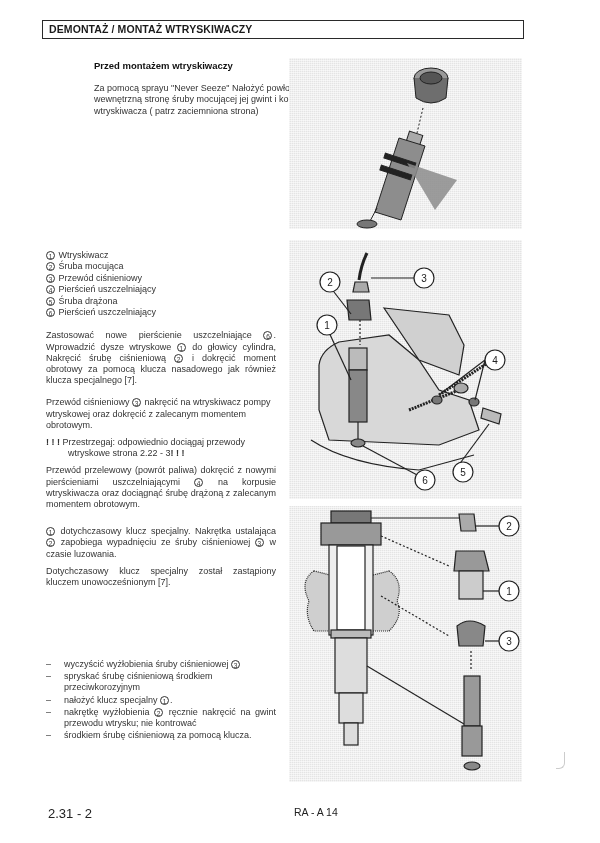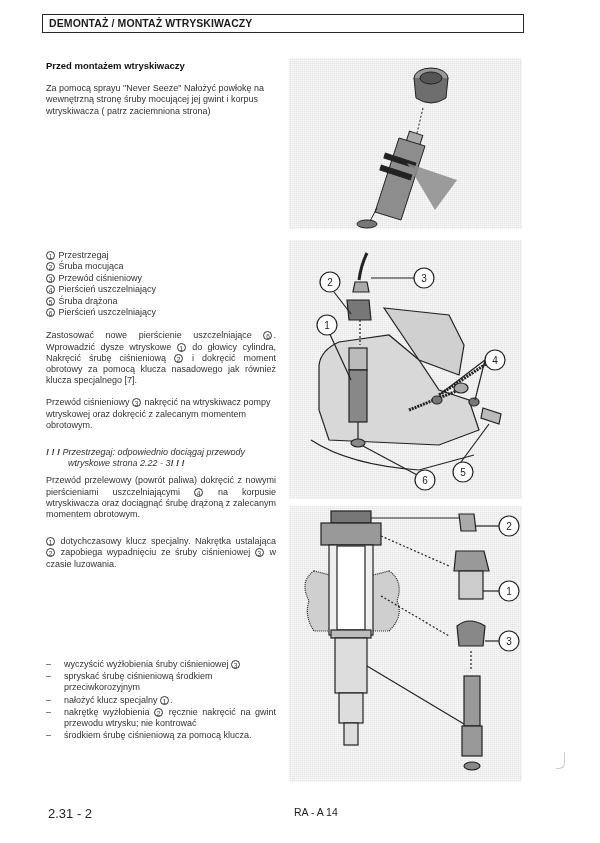--- a/index.html
+++ b/index.html
@@ -1,18 +1,18 @@
 <!DOCTYPE html>
 <html><head>
 <meta charset="utf-8">
 <style>
   html, body { margin:0; padding:0; background:#ffffff; }
   body { width:600px; height:843px; position:relative; overflow:hidden;
          font-family:"Liberation Sans", sans-serif; color:#1a1a1a; }
-  .header-box { position:absolute; left:42px; top:14px; width:482px; height:19px;
+  .header-box { position:absolute; left:42px; top:20px; width:482px; height:19px;
          border:1.5px solid #2a2a2a; box-sizing:border-box; }
   .header-box span { position:absolute; left:6px; top:2px; font-weight:bold;
          font-size:10.5px; letter-spacing:0.1px; }
   .col { position:absolute; left:46px; width:230px; font-size:9px; line-height:11.2px; color:#333; }
   .h { font-weight:bold; font-size:9.5px; color:#111; }
   p { margin:0; }
   .just { text-align:justify; }
   .num { display:inline-block; width:9px; height:9px; border:0.9px solid #333; border-radius:50%;
          font-size:6.5px; line-height:9px; text-align:center; vertical-align:-1px; margin-right:1px;
          box-sizing:border-box; }
@@ -32,28 +32,28 @@
   .mark { position:absolute; left:556px; top:752px; width:8px; height:16px;
           border-right:1px solid #ccc; border-bottom:1px solid #ccc; border-radius:0 0 6px 0; }
 </style>
 </head>
 <body>
 
 <div class="header-box">
   <span>DEMONTAŻ / MONTAŻ WTRYSKIWACZY</span>
 </div>
 
-<div class="col" style="top:60px;">
+<div class="col" style="top:60px;margin-left:48px;">
   <p class="h">Przed montażem wtryskiwaczy</p>
   <p style="margin-top:12px;">Za pomocą sprayu "Never Seeze" Nałożyć powłokę na wewnętrzną stronę śruby mocującej jej gwint i korpus wtryskiwacza ( patrz zaciemniona strona)</p>
 </div>
 
 <div class="col" style="top:239px;">
   <ul class="parts" style="margin-top:11px;">
-    <li><span class="num">1</span> <span>Przestrzegaj</span></li>
+    <li><span class="num">1</span> <span>Wtryskiwacz</span></li>
     <li><span class="num">2</span> <span>Śruba mocująca</span></li>
     <li><span class="num">3</span> <span>Przewód ciśnieniowy</span></li>
     <li><span class="num">4</span> <span>Pierścień uszczelniający</span></li>
     <li><span class="num">5</span> <span>Śruba drążona</span></li>
     <li><span class="num">6</span> <span>Pierścień uszczelniający</span></li>
   </ul>
 
   <p class="just" style="margin-top:12px;">
     <span>Zastosować nowe pierścienie uszczelniające</span>
     <span class="num">6</span><span>. Wprowadzić dysze wtryskowe</span>
@@ -62,40 +62,41 @@
     <span class="num">2</span>
     <span>i dokręcić moment obrotowy za pomocą klucza nasadowego jak również klucza specjalnego [7].</span>
   </p>
 
   <p style="margin-top:11px;">
     <span>Przewód ciśnieniowy</span>
     <span class="num">3</span>
     <span>nakręcić na wtryskiwacz pompy wtryskowej oraz dokręcić z zalecanym momentem obrotowym.</span>
   </p>
 
-  <p style="margin-top:16px; padding-left:22px; text-indent:-22px;font-style:italic;">
+  <p style="margin-top:6px; padding-left:22px; text-indent:-22px;">
     <b>! ! !</b>
     <span>Przestrzegaj: odpowiednio dociągaj przewody wtryskowe strona 2.22 - 3</span><b>! ! !</b>
   </p>
 
   <p class="just" style="margin-top:6px;">
     <span>Przewód przelewowy (powrót paliwa) dokręcić z nowymi pierścieniami uszczelniającymi</span>
     <span class="num">4</span>
     <span>na korpusie wtryskiwacza oraz dociągnąć śrubę drążoną z zalecanym momentem obrotowym.</span>
   </p>
 
   <p class="just" style="margin-top:16px;">
     <span class="num">1</span>
     <span>dotychczasowy klucz specjalny. Nakrętka ustalająca</span>
     <span class="num">2</span>
     <span>zapobiega wypadnięciu ze śruby ciśnieniowej</span>
     <span class="num">3</span>
     <span>w czasie luzowania.</span>
   </p>
 
+  <p class="just" style="margin-top:6px;">Dotychczasowy klucz specjalny został zastąpiony kluczem unowocześnionym [7].</p>
 </div>
 
 <div class="col" style="top:652px;">
   <ul class="dash" style="margin-top:7px;">
     <li><span class="d">–</span><span>wyczyścić wyżłobienia śruby ciśnieniowej</span> <span class="num">3</span></li>
     <li><span class="d">–</span><span>spryskać śrubę ciśnieniową środkiem przeciwkorozyjnym</span></li>
     <li><span class="d">–</span><span>nałożyć klucz specjalny</span> <span class="num">1</span><span>.</span></li>
     <li class="just"><span class="d">–</span><span>nakrętkę wyżłobienia</span> <span class="num">2</span> <span>ręcznie nakręcić na gwint przewodu wtrysku; nie kontrować</span></li>
     <li><span class="d">–</span><span>środkiem śrubę ciśnieniową za pomocą klucza.</span></li>
   </ul>

